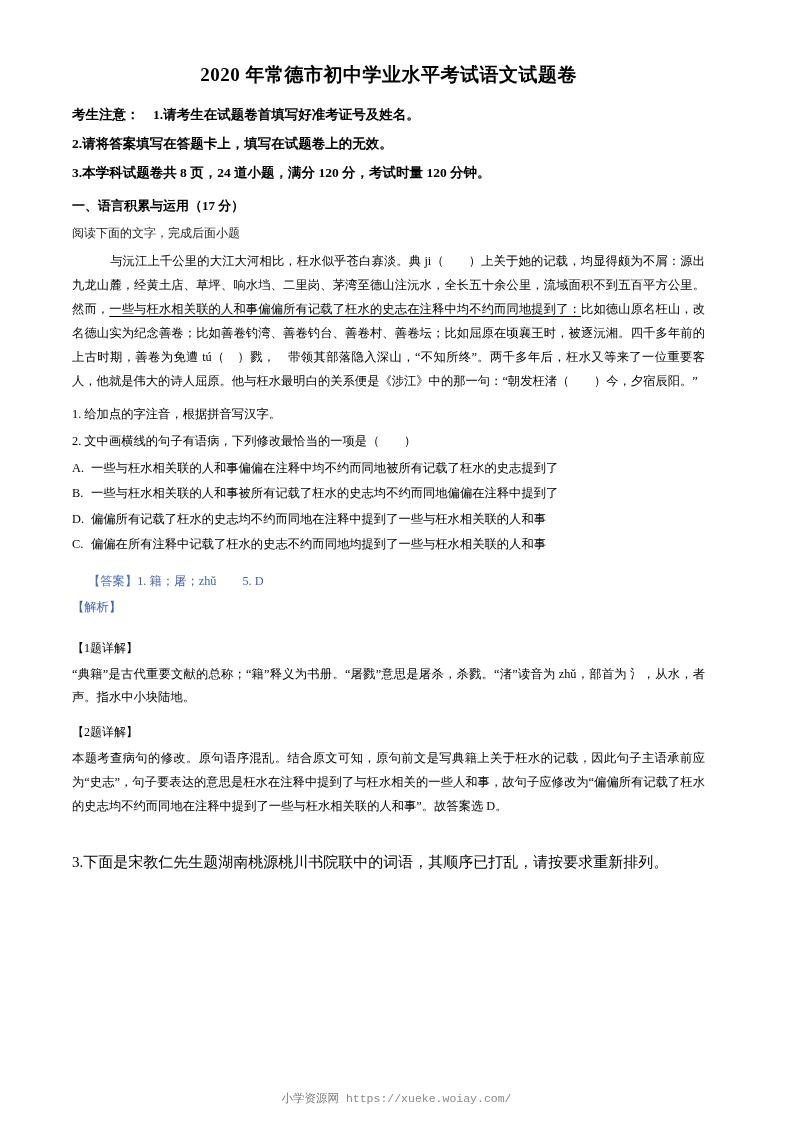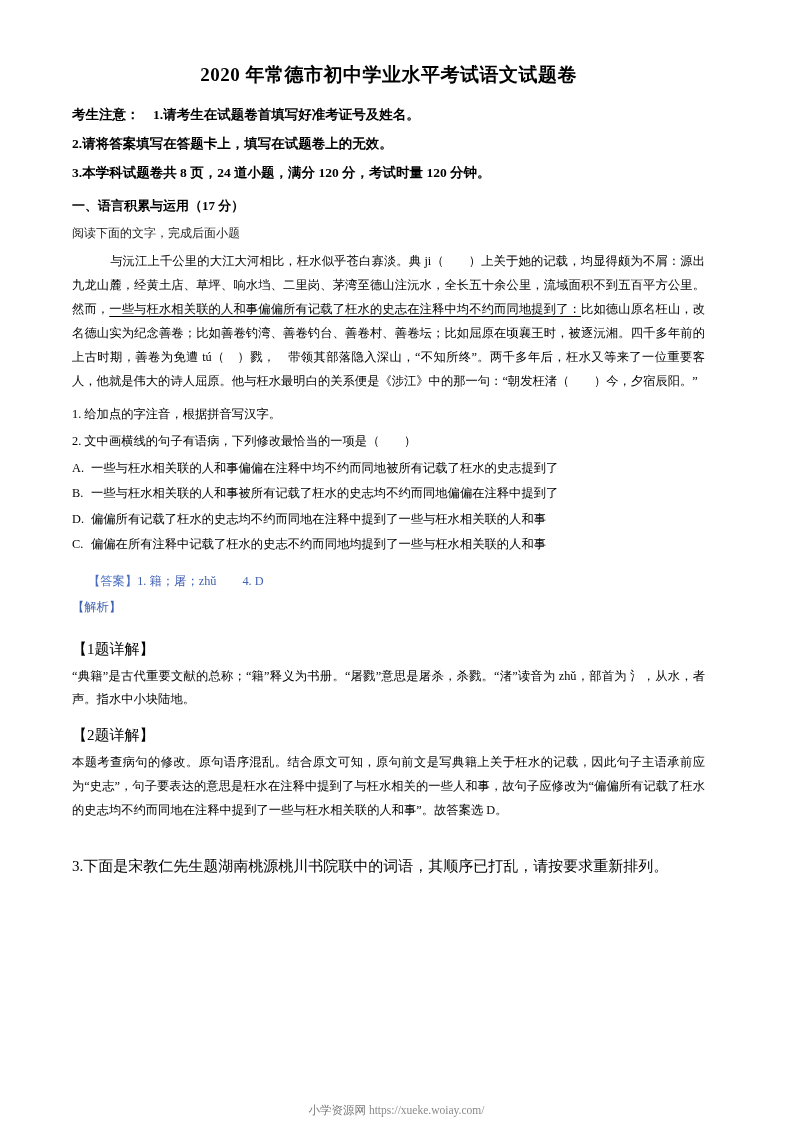--- a/index.html
+++ b/index.html
@@ -81,43 +81,43 @@
     line-height: 1.8;
   }
   .ans .tag { color: #4a6fc0; margin-left: 16px; }
   .ans .gap { display: inline-block; width: 26px; }
   .analysis-tag {
     font-size: 12.3px;
     color: #3f5fb0;
     margin: 6px 0 24px 0;
   }
   .detail-head {
-    font-size: 15px;
+    font-size: 12px;
     margin: 14px 0 6px 0;
   }
   .detail-body {
     font-size: 12.3px;
     line-height: 1.95;
     text-align: justify;
     margin: 0 0 6px 0;
   }
   .q-last {
     font-size: 15px;
     margin: 30px 0 0 0;
     line-height: 1.8;
   }
   .watermark {
     position: absolute;
     left: 0;
     right: 0;
-    bottom: 4px;
+    bottom: 16px;
     text-align: center;
     font-size: 11.5px;
     color: #8a8a8a;
-    font-family: Liberation Serif, serif;
+    font-family: Liberation Mono, monospace;
   }
   .watermark .wm-name { color: #7a7a7a; }
 </style>
 </head>
 <body>
 
 <div class="page">
 
   <div class="doc-title">2020 年常德市初中学业水平考试语文试题卷</div>
 
@@ -143,21 +143,21 @@
     <span class="lbl">B.</span><span>一些与枉水相关联的人和事被所有记载了枉水的史志均不约而同地偏偏在注释中提到了</span>
   </div>
   <div class="opt">
     <span class="lbl">D.</span><span>偏偏所有记载了枉水的史志均不约而同地在注释中提到了一些与枉水相关联的人和事</span>
   </div>
   <div class="opt">
     <span class="lbl">C.</span><span>偏偏在所有注释中记载了枉水的史志不约而同地均提到了一些与枉水相关联的人和事</span>
   </div>
 
   <div class="ans">
-    <span class="tag">【答案】</span><span>1. 籍；屠；zhǔ</span><span class="gap"></span><span>4. D</span>
+    <span class="tag">【答案】</span><span>1. 籍；屠；zhǔ</span><span class="gap"></span><span>5. D</span>
   </div>
 
   <div class="analysis-tag">【解析】</div>
 
   <div class="detail-head">【1题详解】</div>
   <div class="detail-body">“典籍”是古代重要文献的总称；“籍”释义为书册。“屠戮”意思是屠杀，杀戮。“渚”读音为 zhǔ，部首为 氵，从水，者声。指水中小块陆地。</div>
 
   <div class="detail-head">【2题详解】</div>
   <div class="detail-body">本题考查病句的修改。原句语序混乱。结合原文可知，原句前文是写典籍上关于枉水的记载，因此句子主语承前应为“史志”，句子要表达的意思是枉水在注释中提到了与枉水相关的一些人和事，故句子应修改为“偏偏所有记载了枉水的史志均不约而同地在注释中提到了一些与枉水相关联的人和事”。故答案选 D。</div>
 

